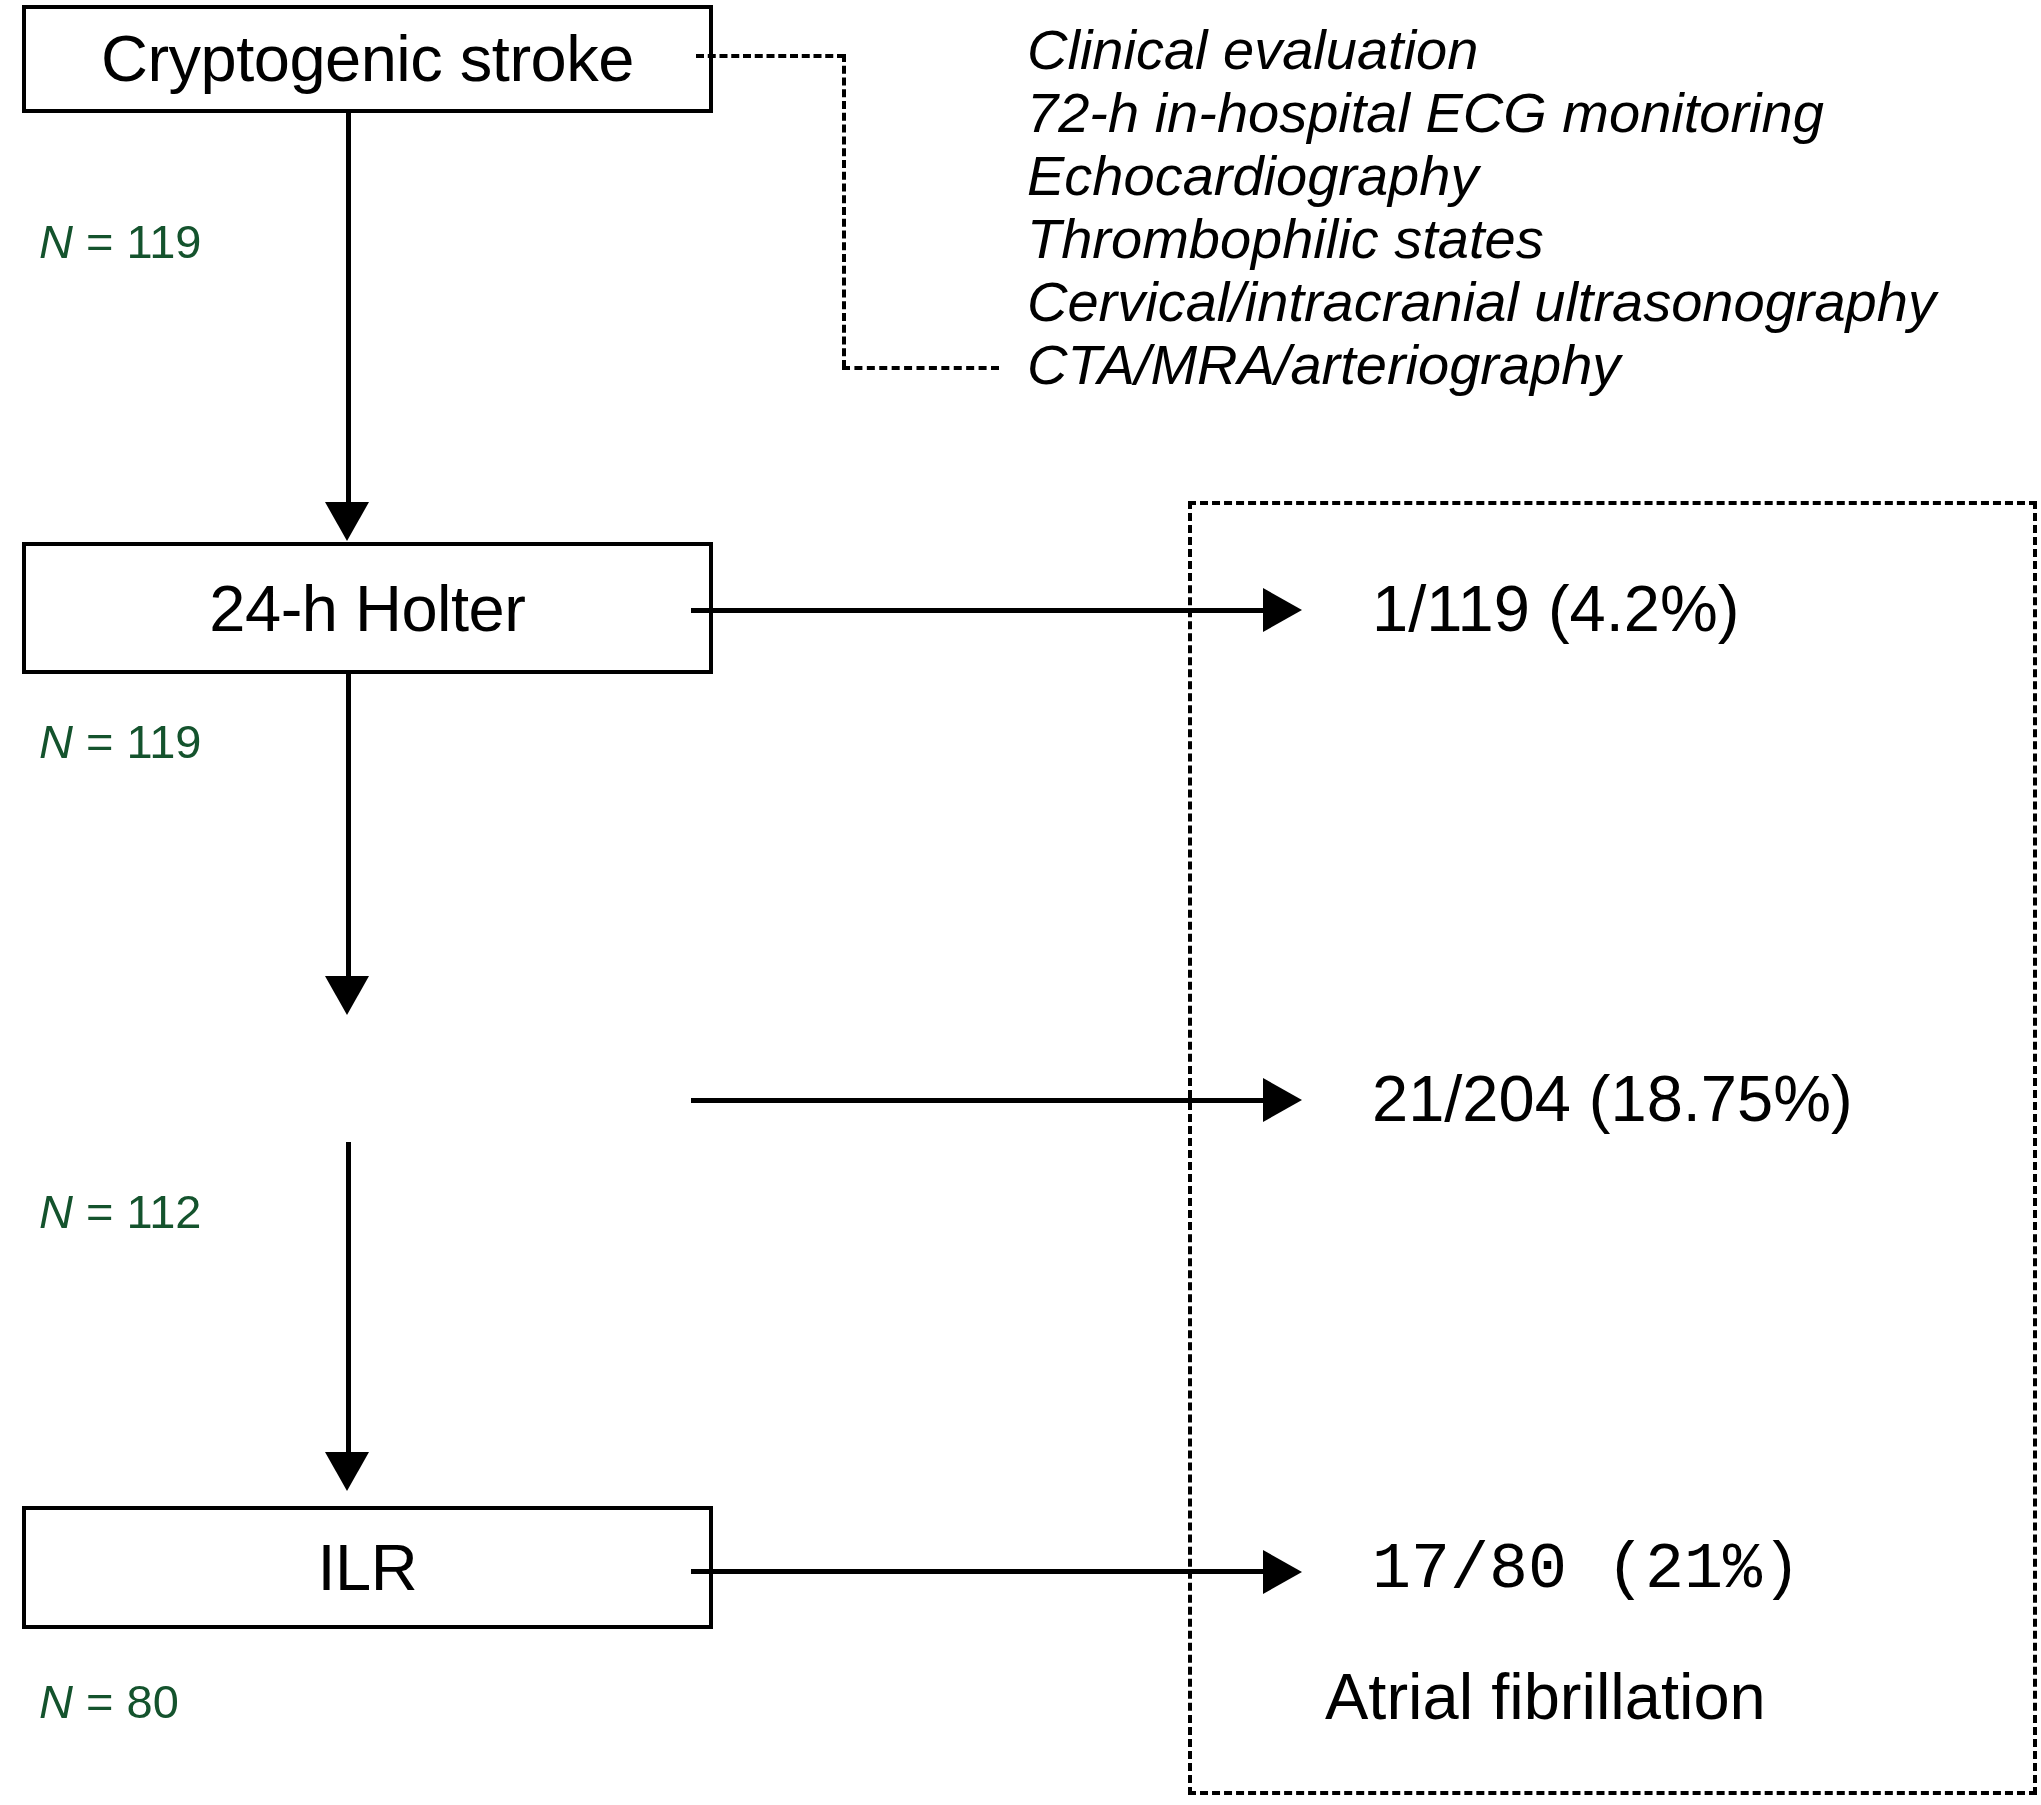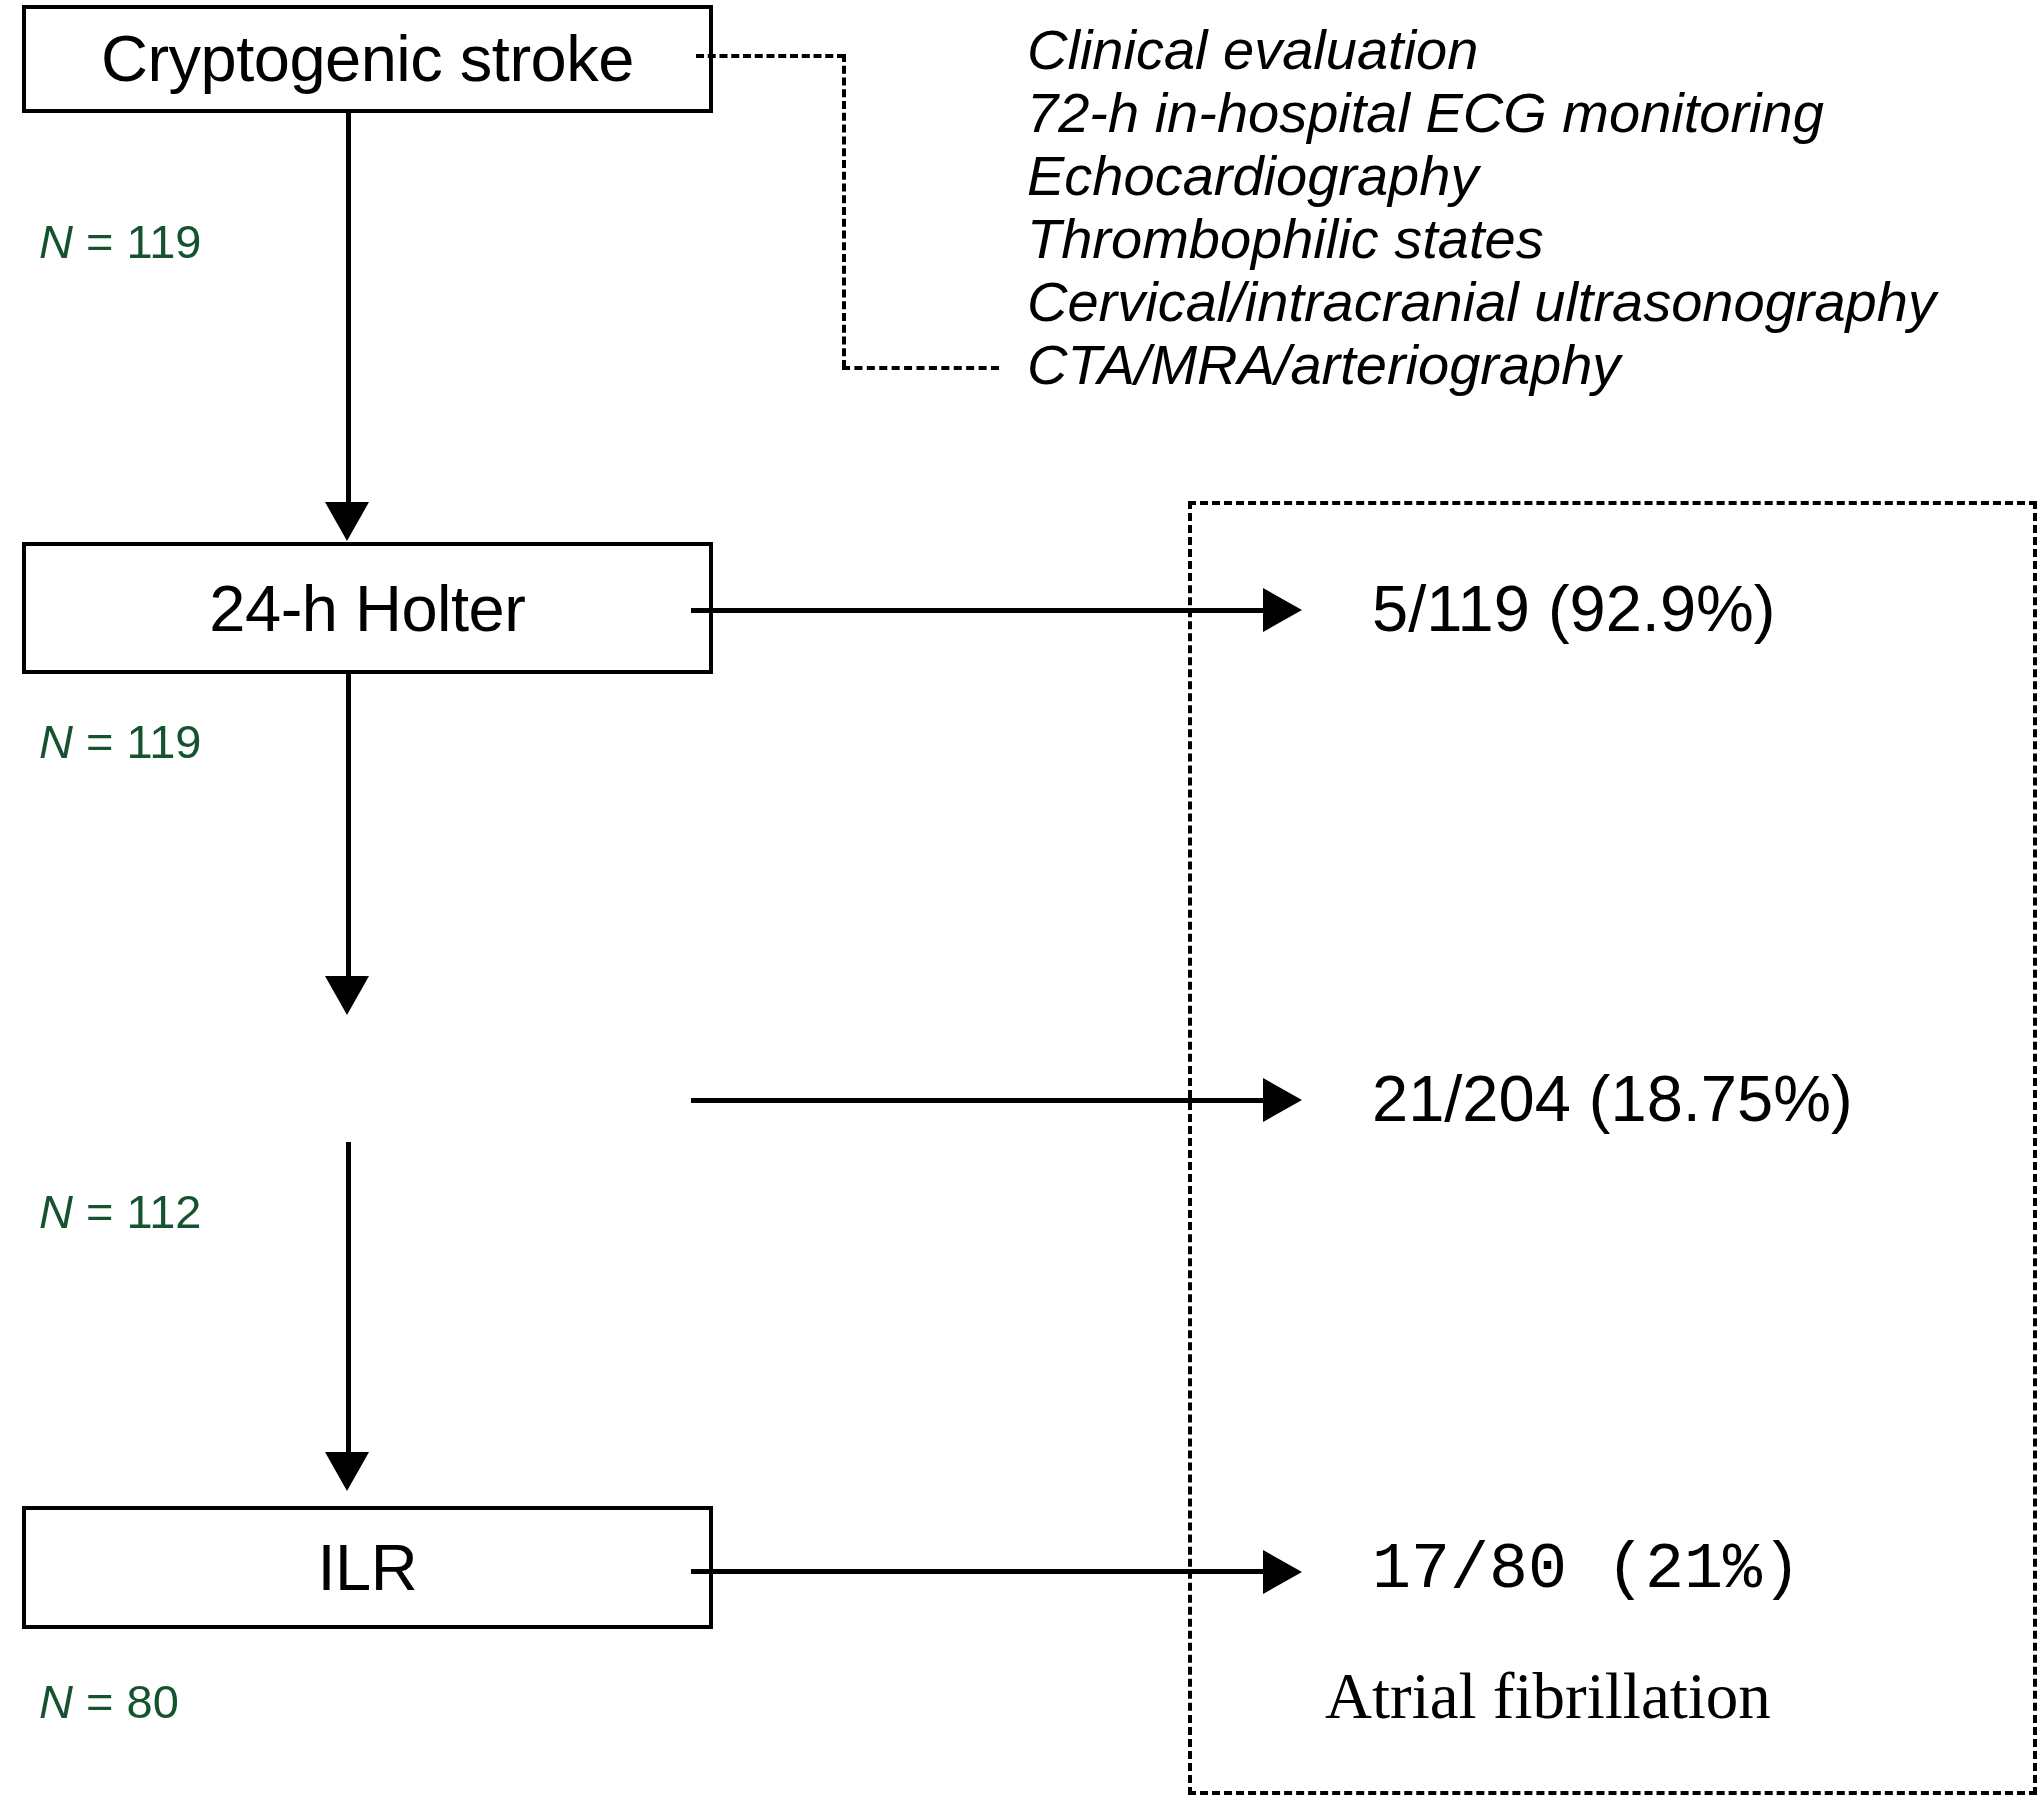--- a/index.html
+++ b/index.html
@@ -158,21 +158,21 @@
 
   <div class="node-box" style="left:4.9px; top:542px; width:691px; height:132px;text-align:center;">
     <span class="node-label">24-h Holter</span>
   </div>
   <div class="n-caption" style="left:39px; top:696px;">
     <span class="nvar">N</span><span> = 119</span>
   </div>
 
   <div class="h-line" style="left:691px; top:608px; width:578px;"></div>
   <div class="arrow-right" style="left:1263px; top:588px;"></div>
-  <div class="outcome-value" style="left:1372px; top:576px;">5/119 (92.9%)</div>
+  <div class="outcome-value" style="left:1372px; top:576px;">1/119 (4.2%)</div>
 
   <div class="v-line" style="left:346px; top:674px; height:304px;"></div>
   <div class="arrow-down" style="left:325px; top:976px;"></div>
 
   <div class="n-caption" style="left:39px; top:1166px;">
     <span class="nvar">N</span><span> = 112</span>
   </div>
 
   <div class="h-line" style="left:691px; top:1098px; width:578px;"></div>
   <div class="arrow-right" style="left:1263px; top:1078px;"></div>
@@ -185,16 +185,16 @@
     <span class="node-label">ILR</span>
   </div>
   <div class="n-caption" style="left:39px; top:1656px;">
     <span class="nvar">N</span><span> = 80</span>
   </div>
 
   <div class="h-line" style="left:691px; top:1569px; width:578px;"></div>
   <div class="arrow-right" style="left:1263px; top:1550px;"></div>
   <div class="outcome-value" style="left:1372px; top:1538px;font-family:Liberation Mono, monospace;">17/80 (21%)</div>
 
-  <div class="outcome-caption" style="left:1325px; top:1664px;font-family:Liberation Serif, serif;">Atrial fibrillation</div>
+  <div class="outcome-caption" style="left:1325px; top:1664px;">Atrial fibrillation</div>
 
 </div>
 
 
 </body></html>

